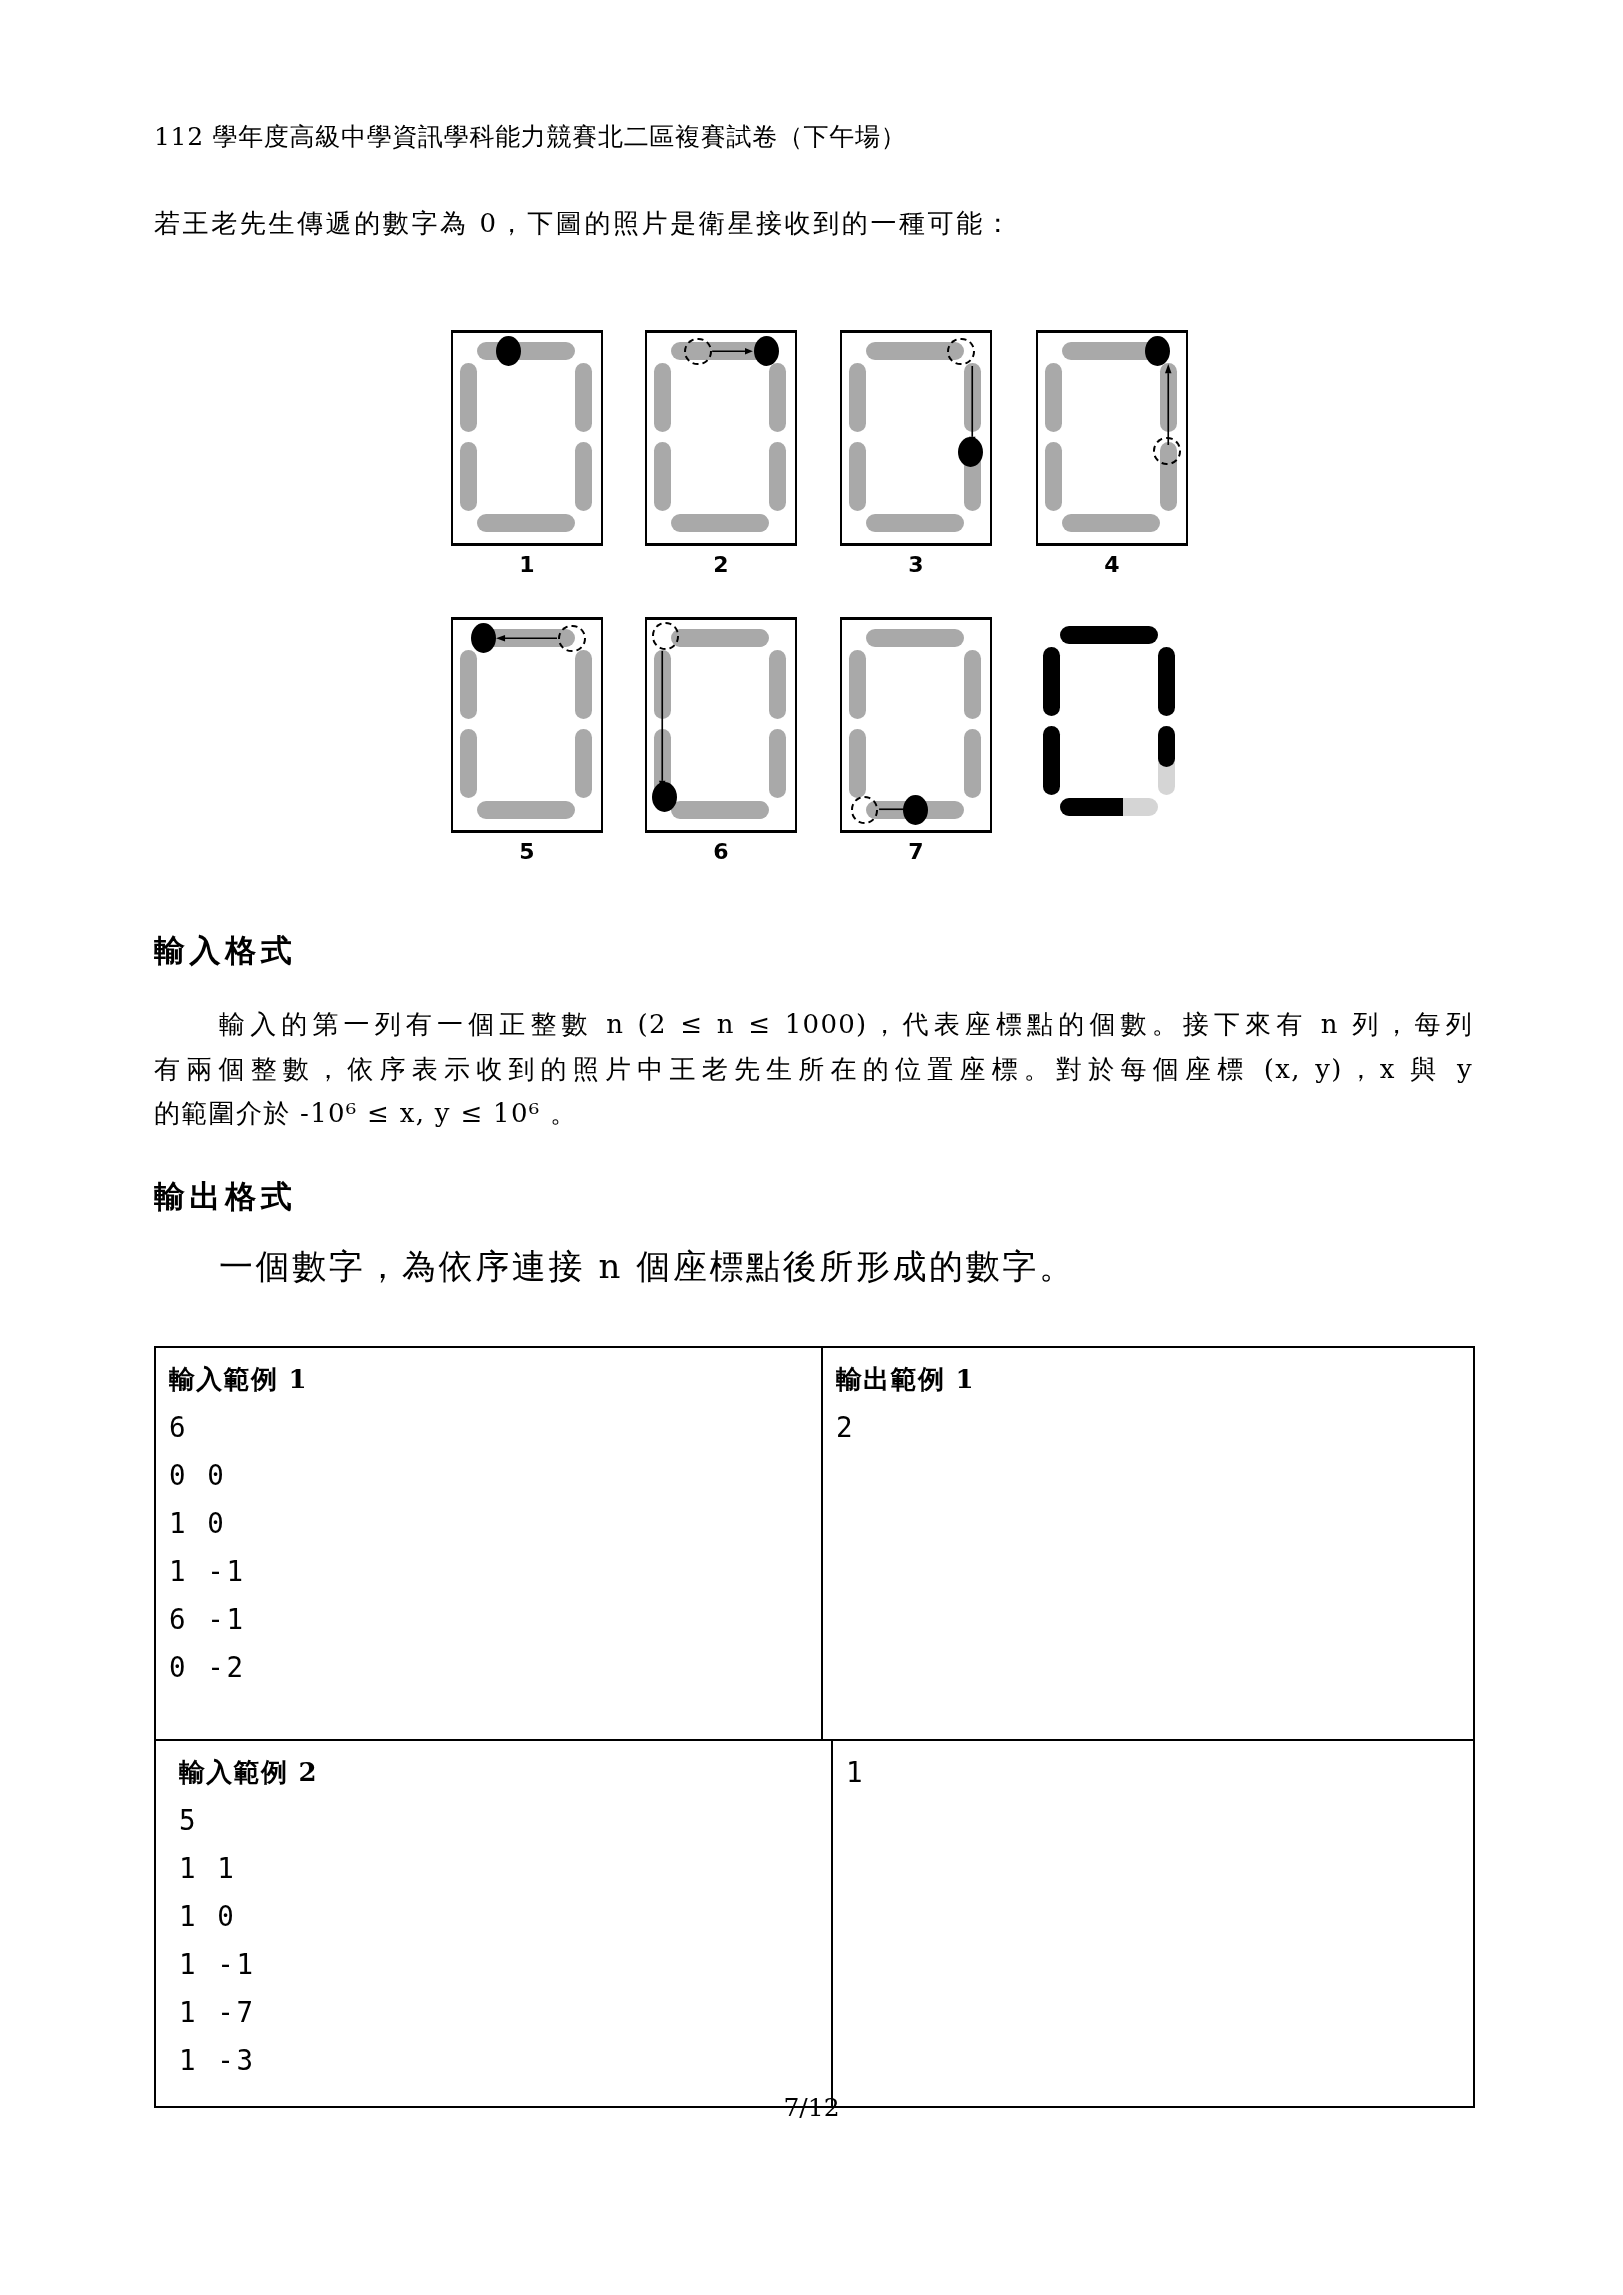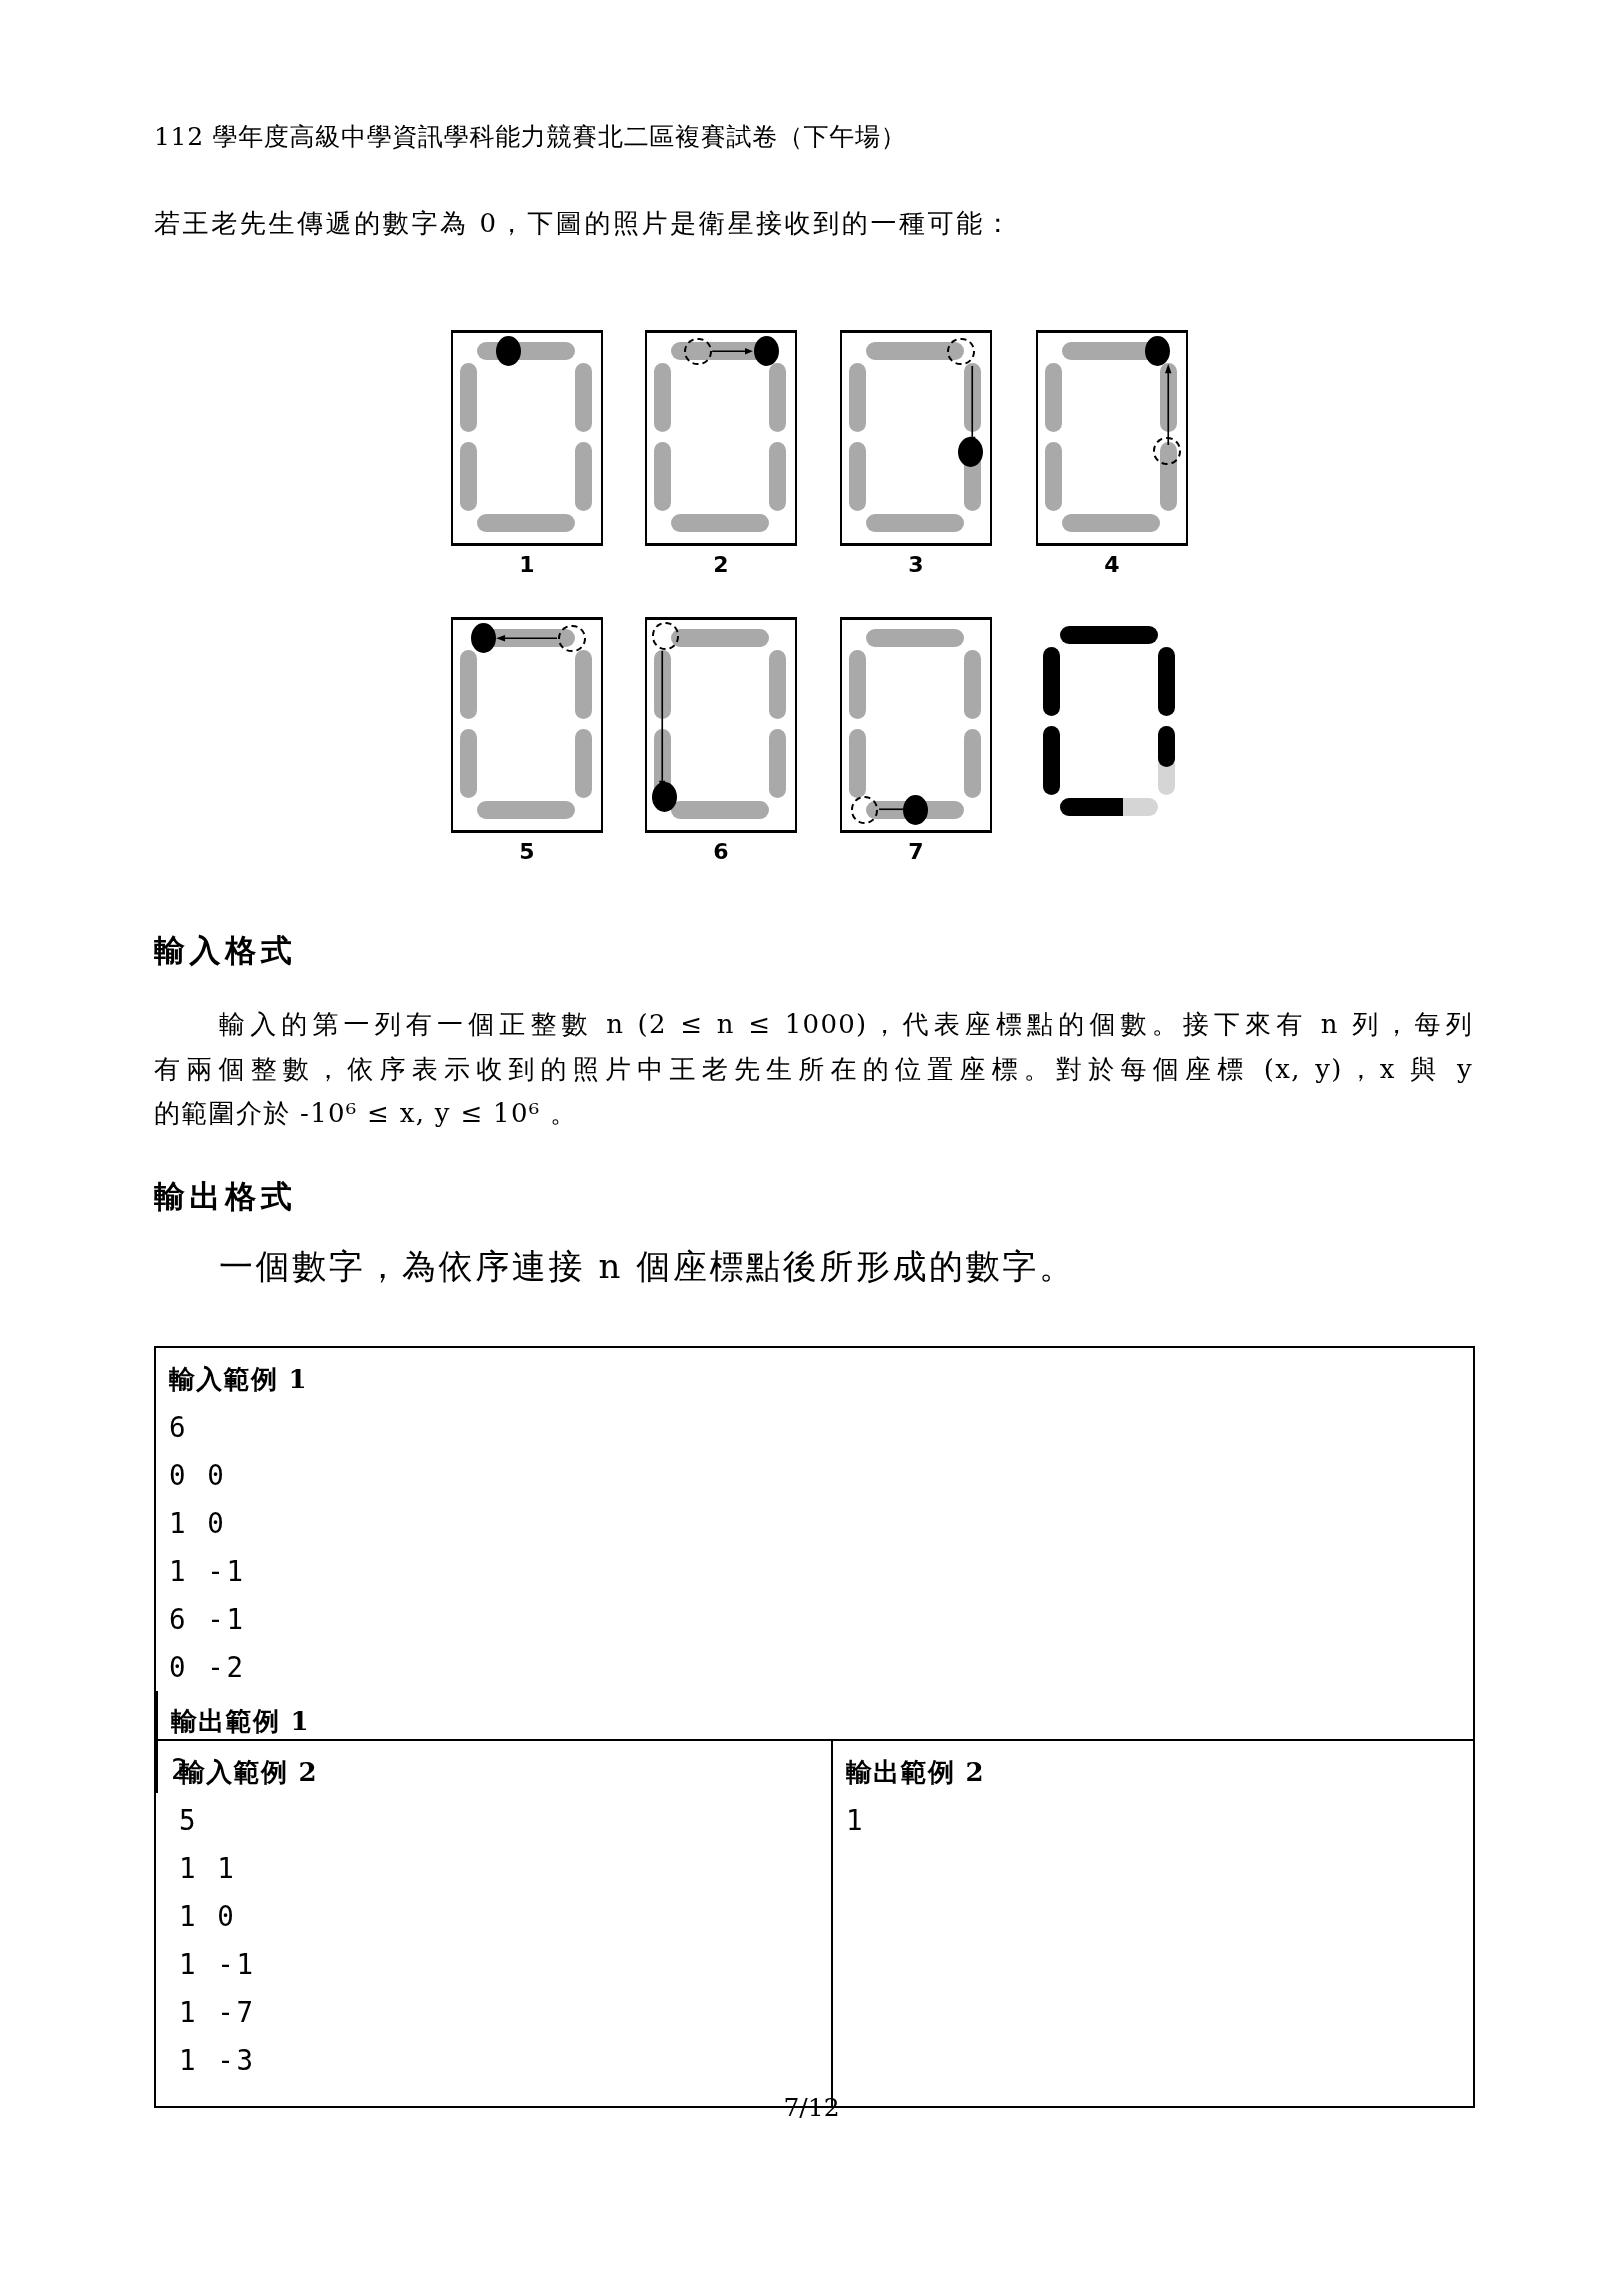--- a/index.html
+++ b/index.html
@@ -43,21 +43,21 @@
 
   .dot { position:absolute; width:25px; height:30px; border-radius:50%; background:#000; }
   .dashed { position:absolute; width:27.5px; height:27.5px; border:2px dashed #000; border-radius:50%; background:transparent; }
   svg.arrow { position:absolute; overflow:visible; }
   svg.arrow line { stroke:#000; stroke-width:2.5; }
   svg.arrow polygon { fill:#000; }
 
   
   .extable { left:154px; top:1346px; width:1321px; border:2px solid #000; }
   .exrow   { display:flex; border-top:2px solid #000; }
-  .exrow:first-child { border-top:none;flex-direction:column; }
+  .exrow:first-child { border-top:none; }
   .excell  { padding:6.5px 13px 0 13px; }
   .excell.in  { width:665px; }
   .excell.out { flex:1; border-left:2px solid #000; }
   .extitle { font-size:26px; font-weight:bold; letter-spacing:1.3px; line-height:48px; }
   .exline  { font-family:"DejaVu Sans Mono","Liberation Mono",monospace; font-size:27.5px; line-height:48px; letter-spacing:2.6px; }
   .exrow.r1 { height:391px; }
   .exrow.r2 { height:367px;padding-left:10px; }
 </style>
 </head>
 <body>
@@ -230,20 +230,19 @@
     <div class="excell in">
       <div class="extitle">輸入範例 2</div>
       <div class="exline">5</div>
       <div class="exline">1 1</div>
       <div class="exline">1 0</div>
       <div class="exline">1 -1</div>
       <div class="exline">1 -7</div>
       <div class="exline">1 -3</div>
     </div>
     <div class="excell out">
-      <div class="extitle">輸出範例 2</div>
       <div class="exline">1</div>
     </div>
   </div>
 </div>
 
 <div class="abs footer">7/12</div>
 
 
 </body></html>

